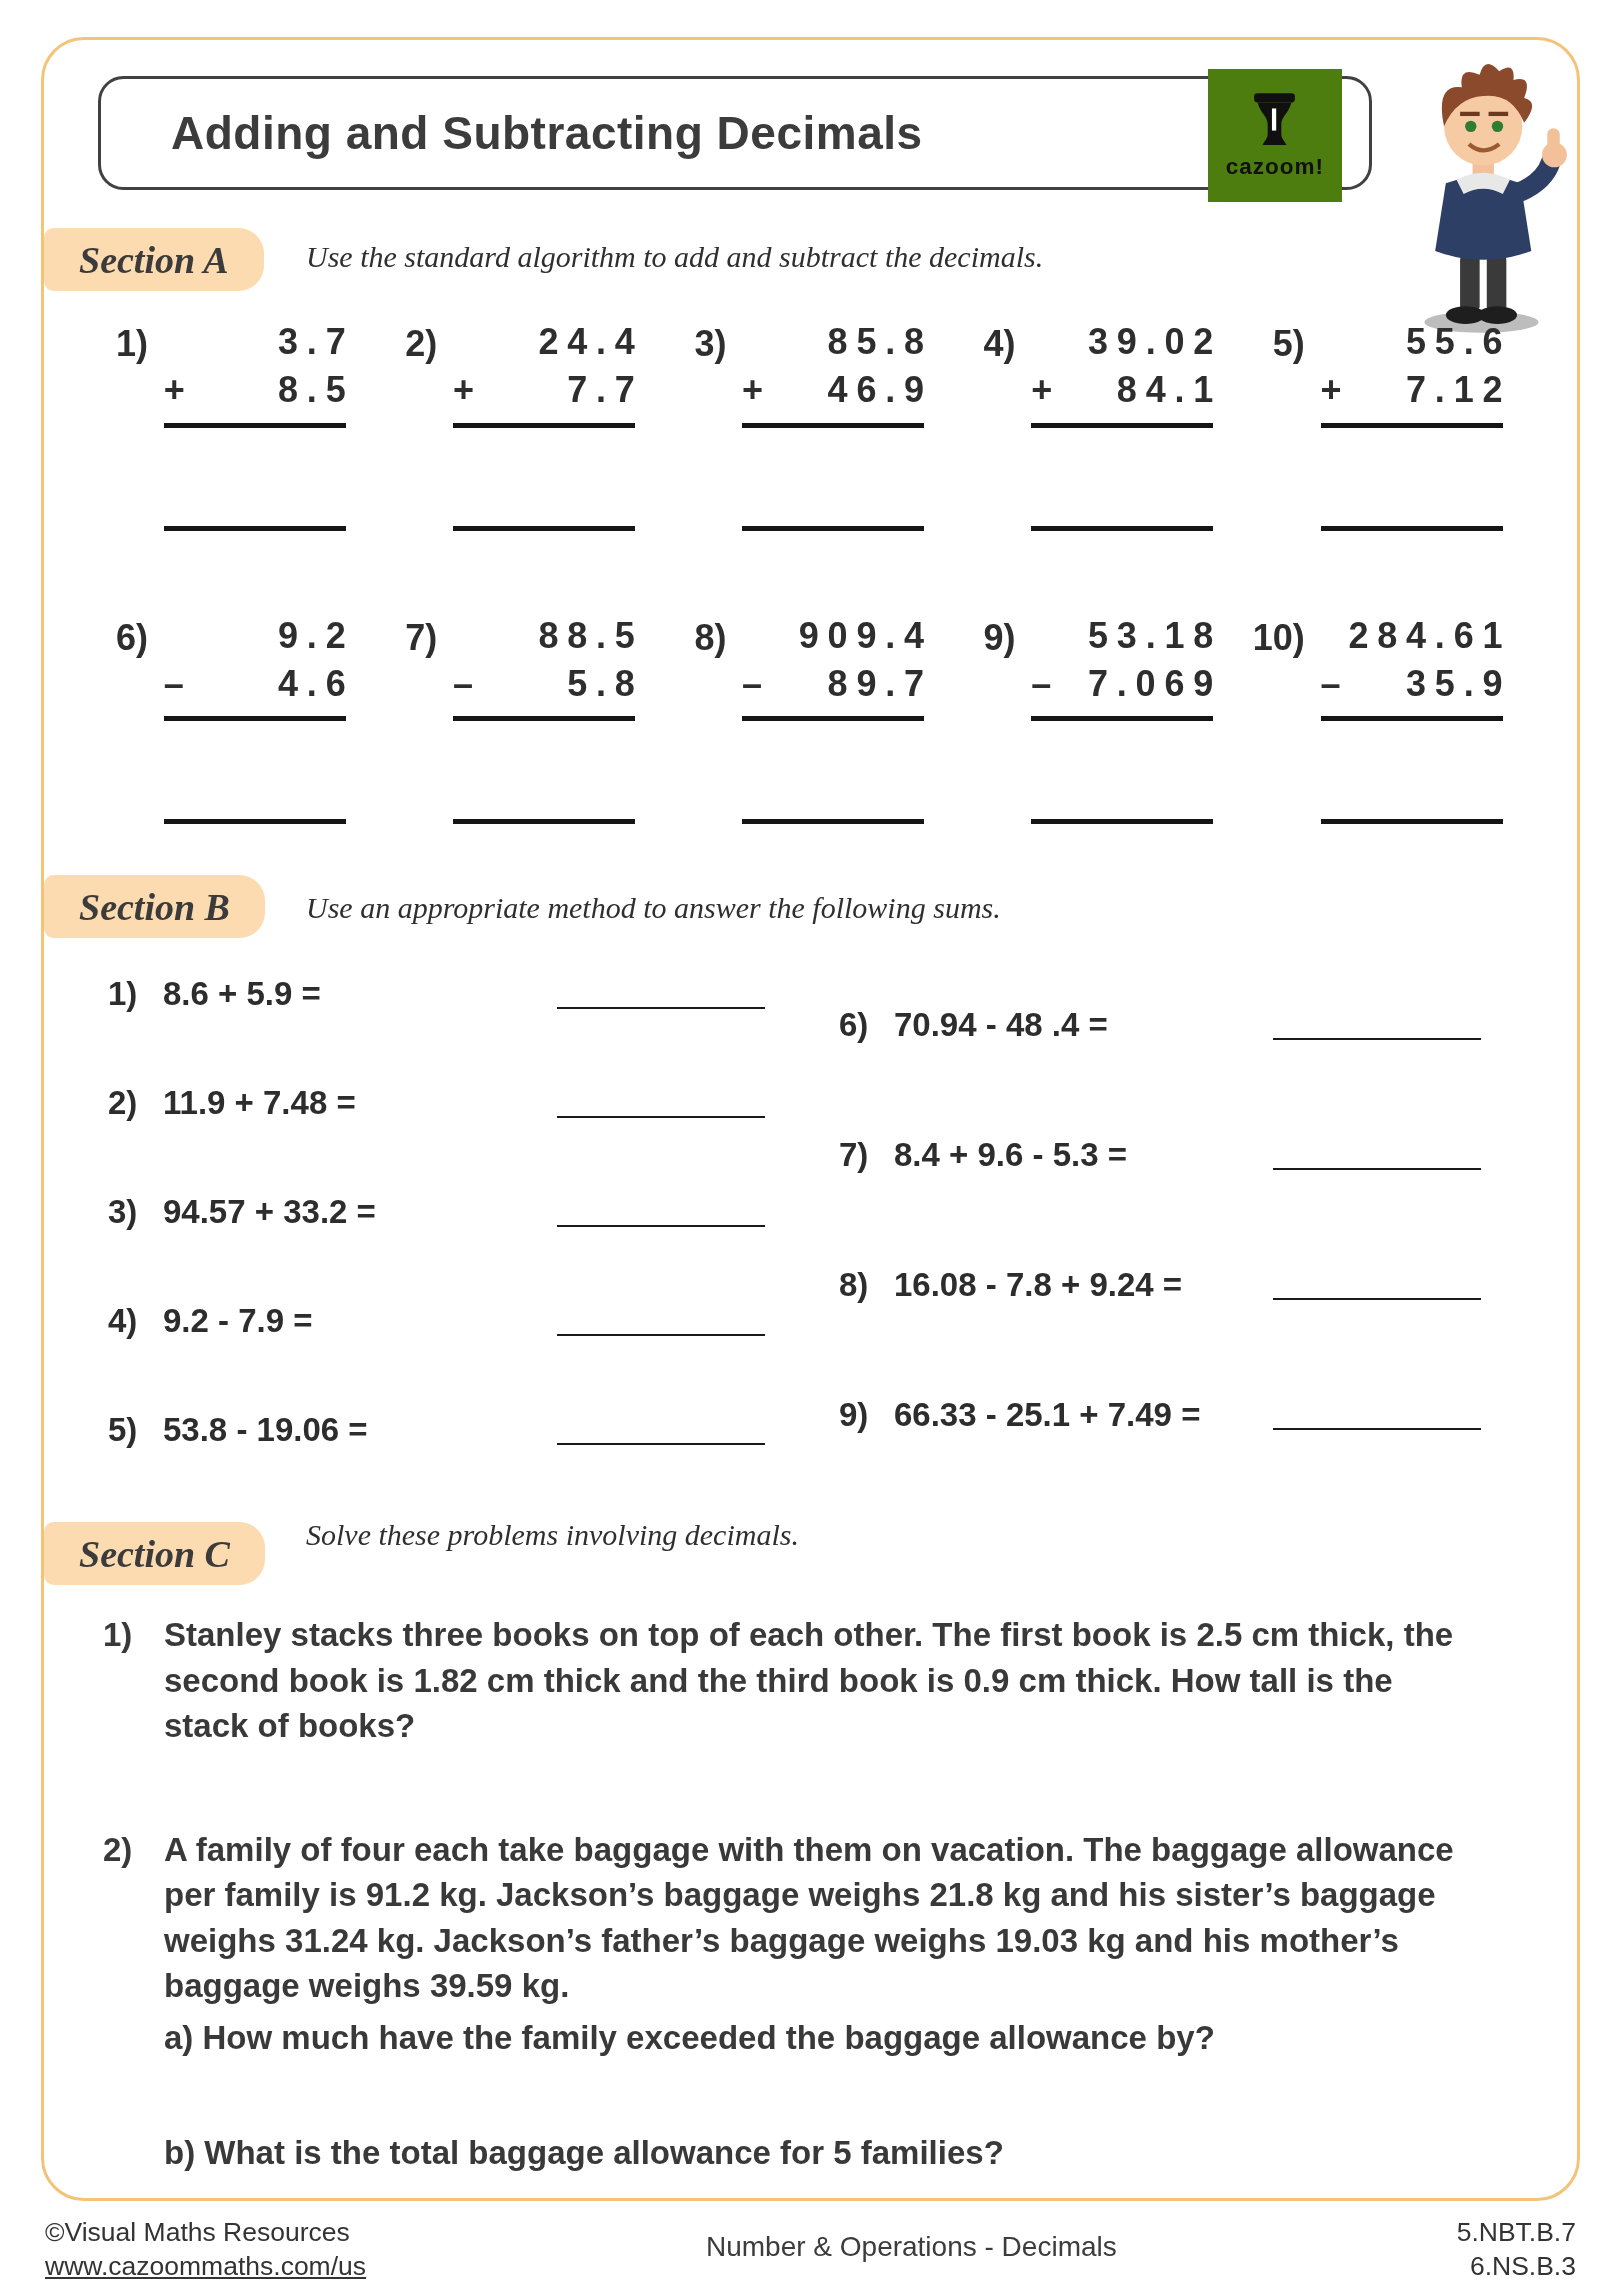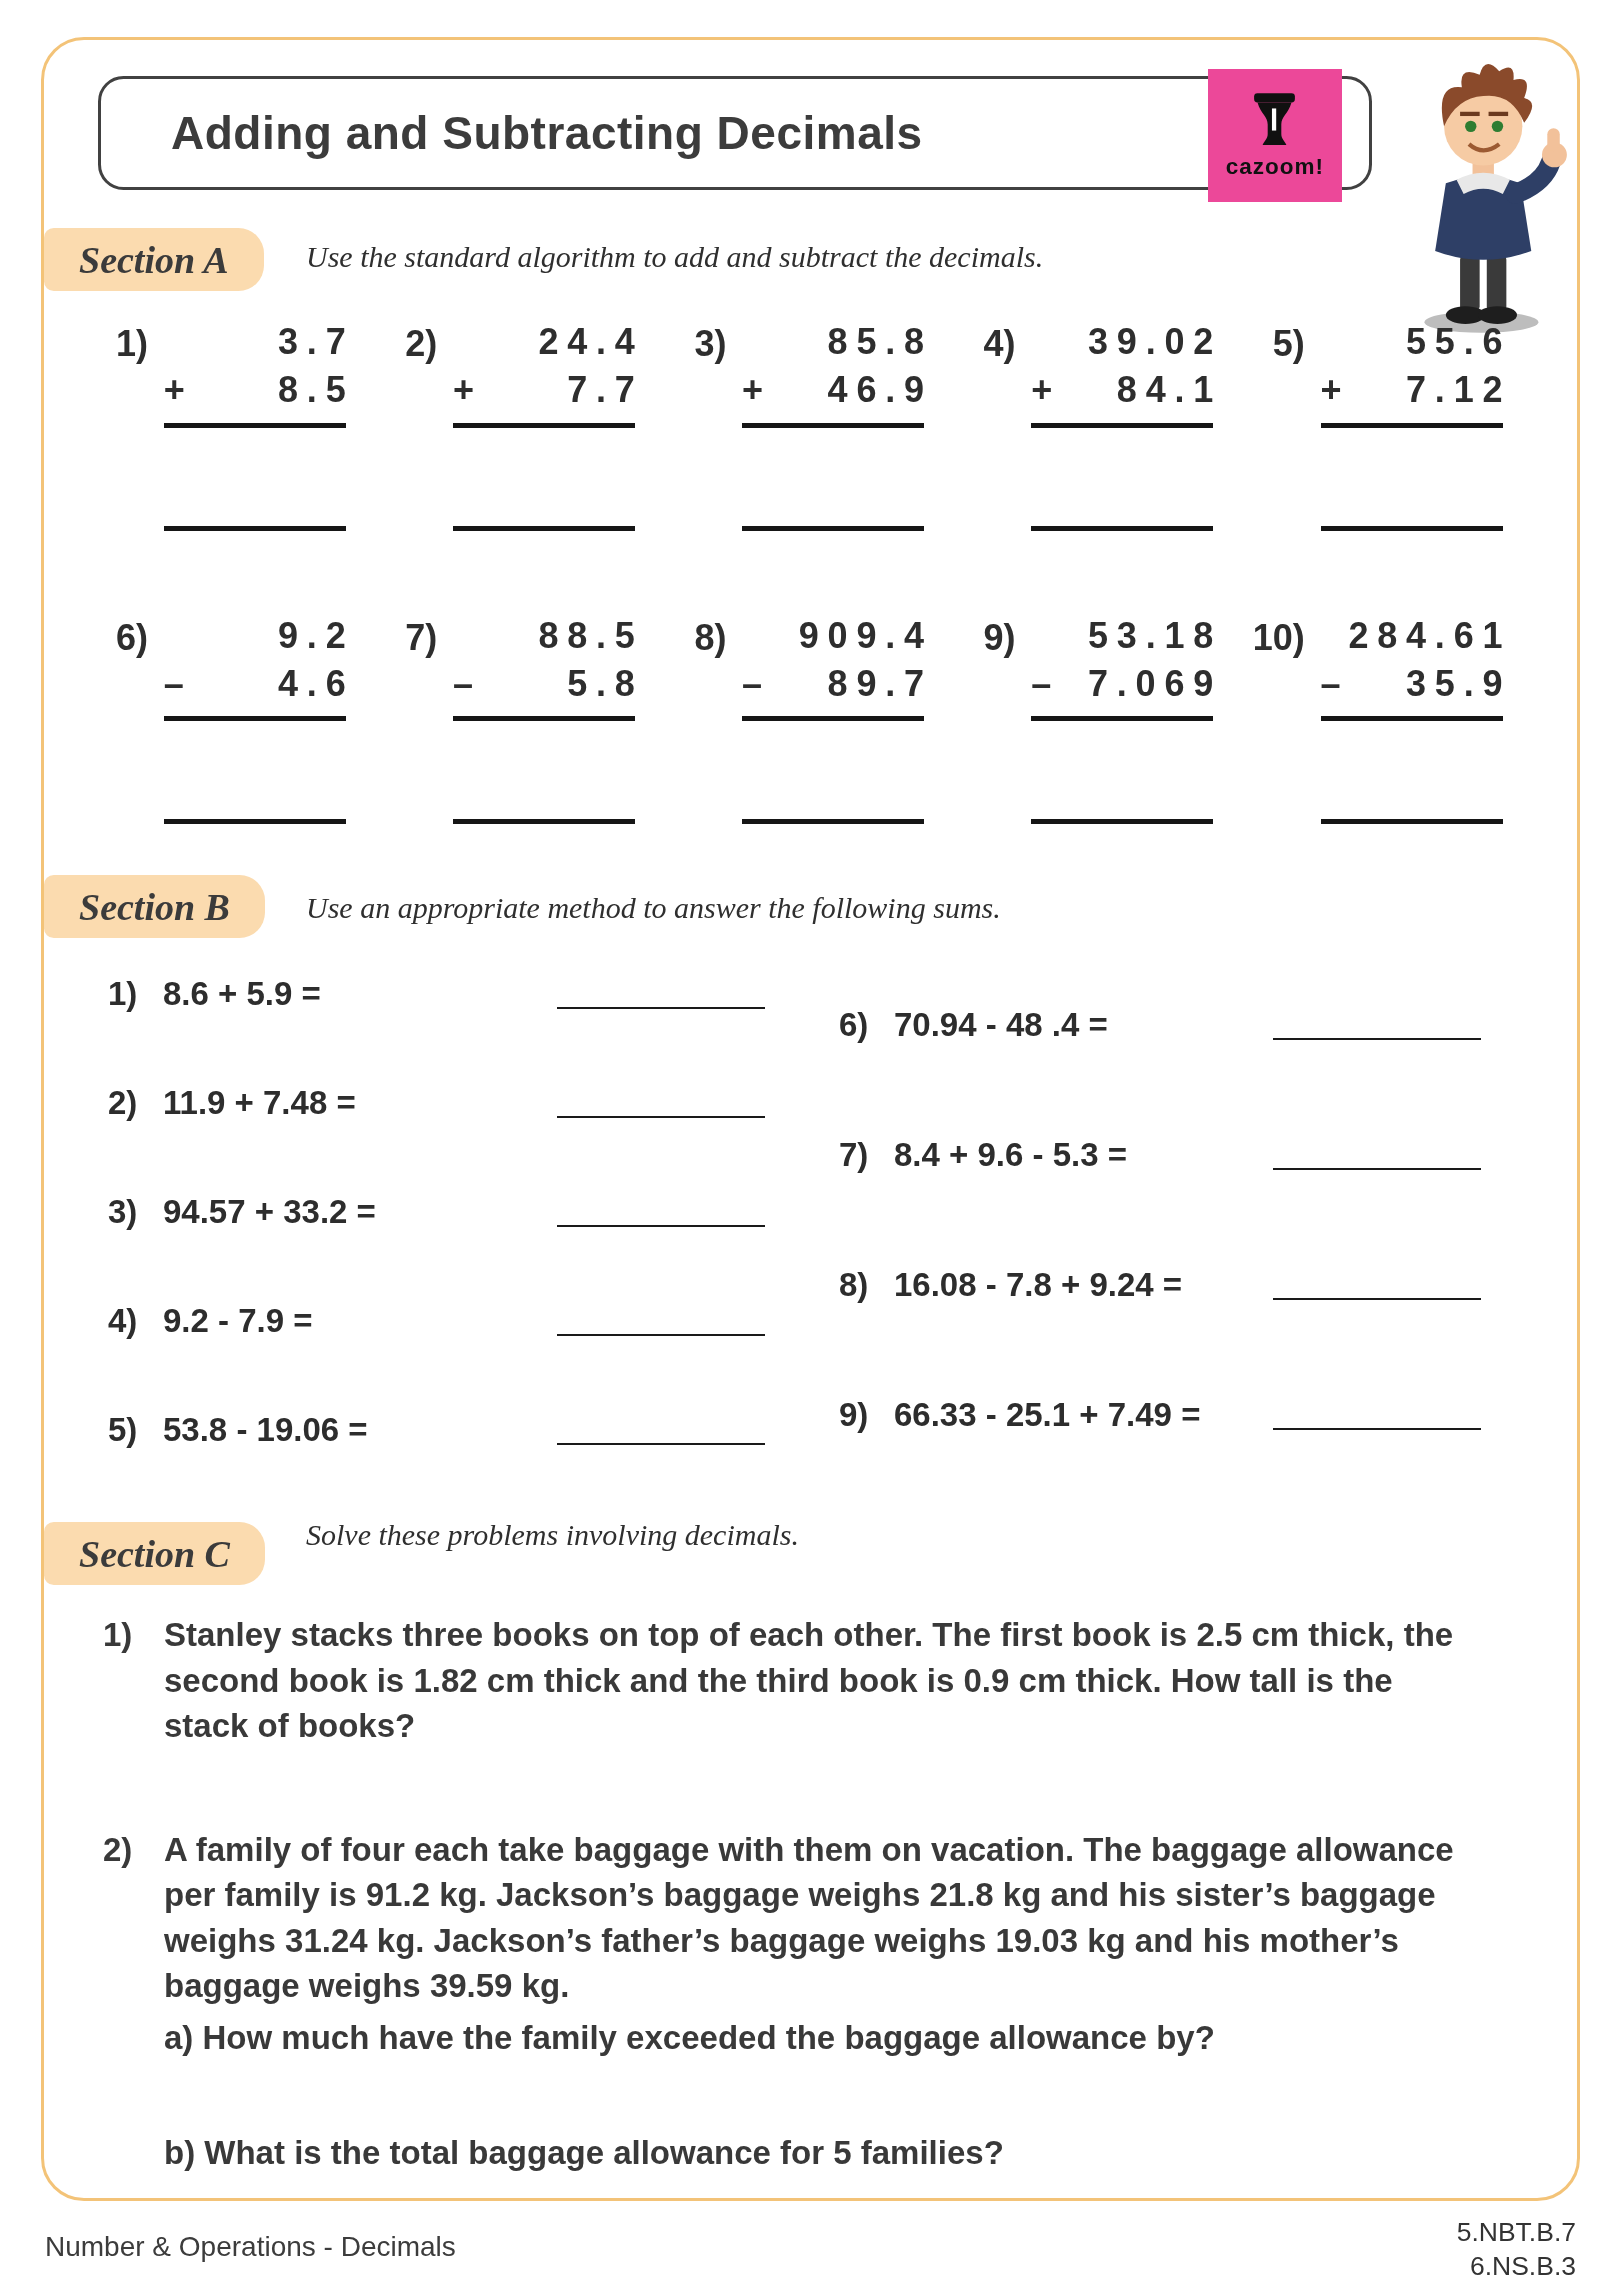--- a/index.html
+++ b/index.html
@@ -6,21 +6,21 @@
   html,body { width:1621px; height:2293px; background:#ffffff; font-family:"Liberation Sans", sans-serif; color:#3a3a3a; }
   body { position:relative; overflow:hidden; }
 
   .page-border { position:absolute; left:41px; top:37px; width:1539px; height:2164px;
     border:3.9px solid #F3C378; border-radius:43px; background:#fff; }
 
   
   .title-box { position:absolute; left:98px; top:76px; width:1274px; height:114px;
     border:3.9px solid #414141; border-radius:25.5px; display:flex; align-items:center; }
   .title-text { font-size:46px; font-weight:700; color:#3c3c3c; padding-left:70px; letter-spacing:0.5px; }
-  .logo-box { position:absolute; right:27.4px; top:-9.8px; height:133px; background:#ec4899; padding:5.9px 17.6px;
+  .logo-box { position:absolute; right:27.4px; top:-9.8px; height:133px; background:#4d7c0f; padding:5.9px 17.6px;
     display:flex; flex-direction:column; align-items:center; justify-content:center; gap:2px; }
   .logo-text { font-size:22.5px; font-weight:700; letter-spacing:1px; color:#111; }
 
   
   .cartoon { position:absolute; left:1396px; top:49px; width:178px; height:290px; }
 
   
   .badge { position:absolute; left:44px; height:63px; background:#FBDBAF; color:#3b3b3b;
     font-family:"Liberation Serif", serif; font-style:italic; font-weight:700; font-size:38px;
     display:flex; align-items:center; padding:0 35px; border-radius:9.8px 25.5px 25.5px 9.8px; }
@@ -311,19 +311,23 @@
     <span>2)</span>
     <div>
       <div>A family of four each take baggage with them on vacation. The baggage allowance per family is 91.2 kg. Jackson’s baggage weighs 21.8 kg and his sister’s baggage weighs 31.24 kg. Jackson’s father’s baggage weighs 19.03 kg and his mother’s baggage weighs 39.59 kg.</div>
       <div class="csub-a">a) How much have the family exceeded the baggage allowance by?</div>
       <div class="csub-b">b) What is the total baggage allowance for 5 families?</div>
     </div>
   </div>
 </div>
 
 <div class="footer">
+  <div class="f-left">
+    <div>©Visual Maths Resources</div>
+    <div class="f-link">www.cazoommaths.com/us</div>
+  </div>
   <div class="f-center">Number &amp; Operations - Decimals</div>
   <div class="f-right">
     <div>5.NBT.B.7</div>
     <div>6.NS.B.3</div>
   </div>
 </div>
 
 
 </body></html>

